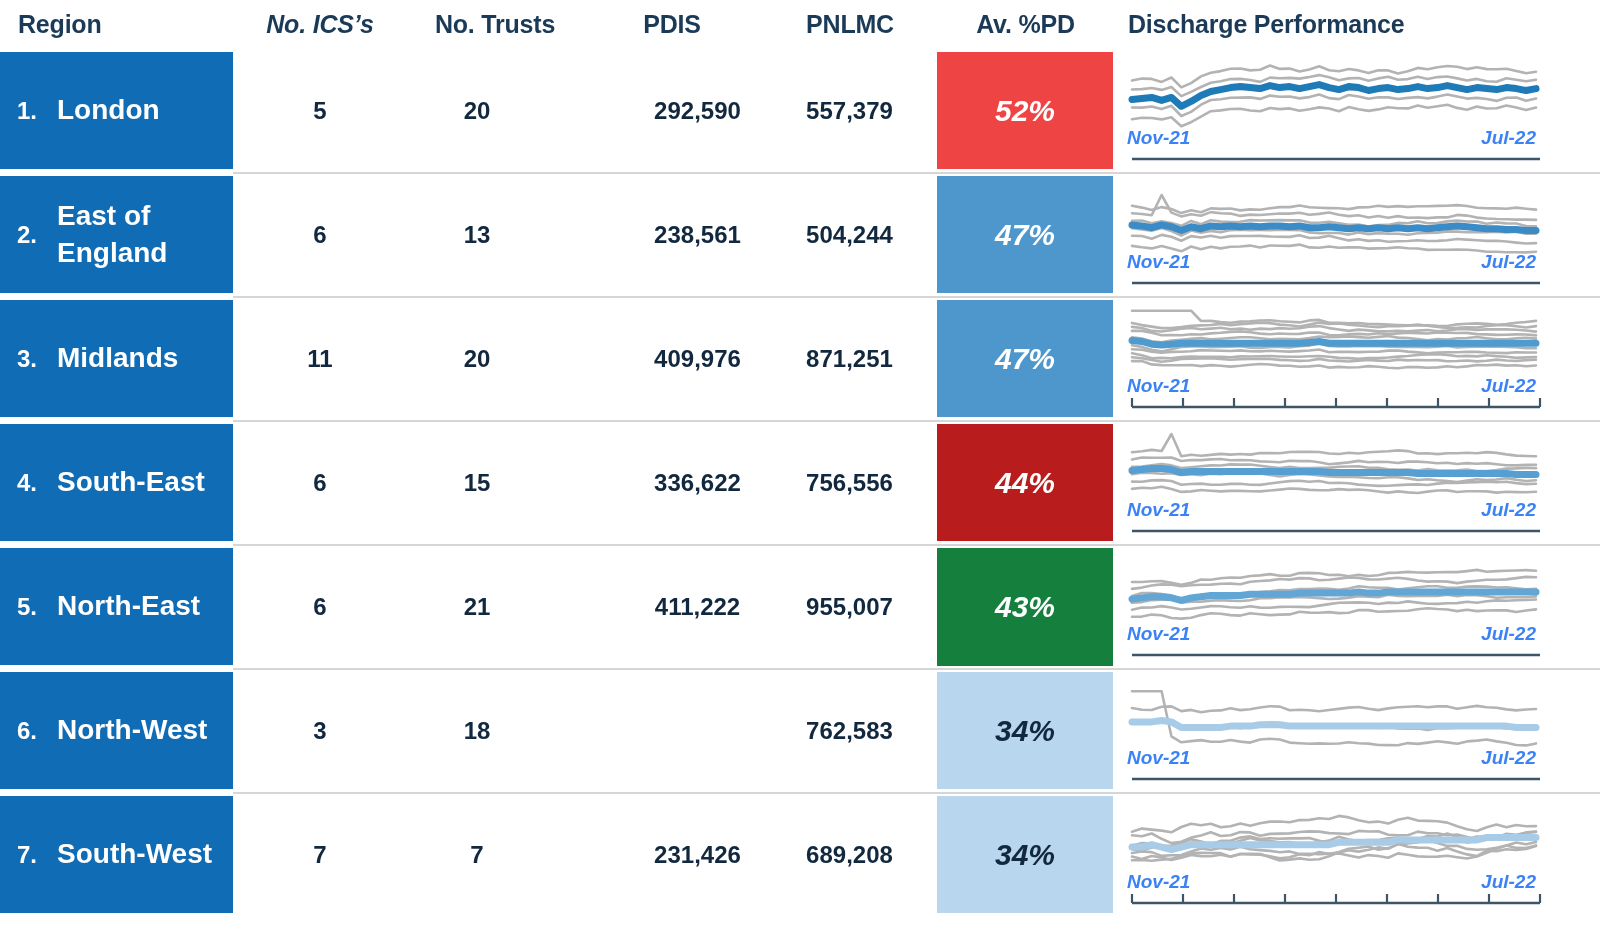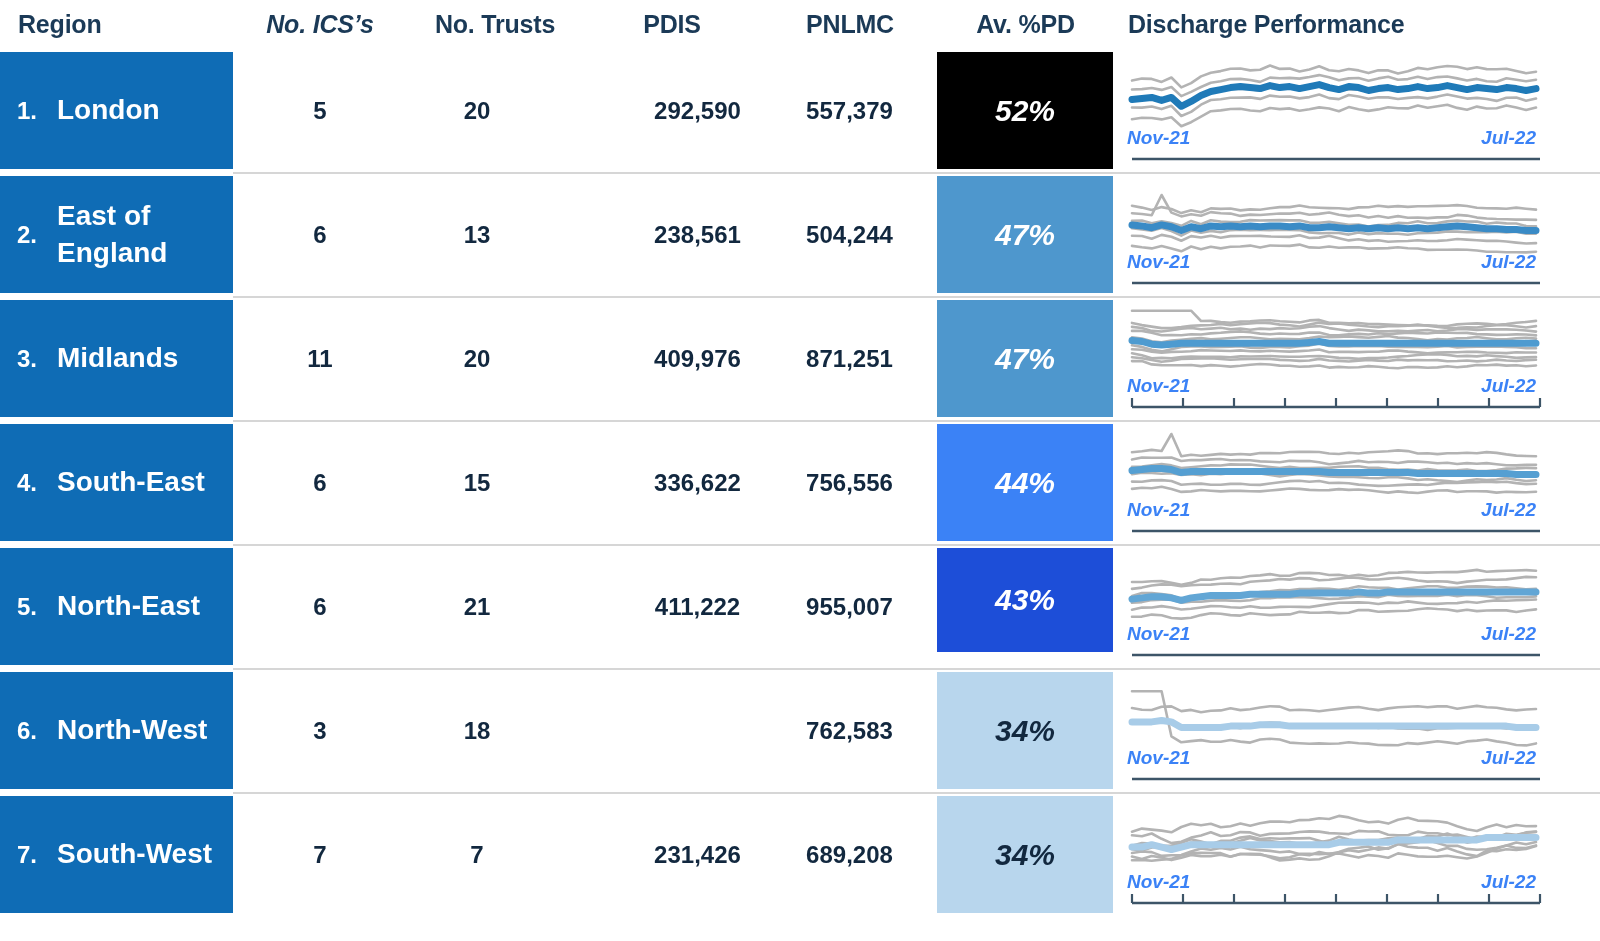--- a/index.html
+++ b/index.html
@@ -151,21 +151,21 @@
   <div id="rows-container">
       <div class="row" style="top: 52px; height: 124px;">
         <div class="region-block" style="height: 117px; background: rgb(15, 108, 181);">
           <span class="region-rank">1.</span>
           <span class="region-name">London</span>
         </div>
         <div class="cell c-ics" style="height: 117px; color: rgb(18, 40, 63);">5</div>
         <div class="cell c-trusts" style="height: 117px; color: rgb(18, 40, 63);">20</div>
         <div class="cell c-pdis" style="height: 117px; color: rgb(18, 40, 63);">292,590</div>
         <div class="cell c-pnlmc" style="height: 117px; color: rgb(18, 40, 63);">557,379</div>
-        <div class="pd-block" style="height: 117px; background: #000000; color: rgb(255, 255, 255);">52%</div>
+        <div class="pd-block" style="height: 117px; background: #ef4444; color: rgb(255, 255, 255);">52%</div>
         <div class="spark" style="height: 117px;">
           <svg viewBox="0 0 420 117" preserveAspectRatio="none">
             <polyline points="8.0,67.2 17.9,65.8 27.7,66.0 37.6,67.4 47.4,65.2 57.3,74.3 67.1,70.2 77.0,64.7 86.8,59.2 96.7,58.4 106.5,57.0 116.4,56.7 126.2,58.5 136.1,59.3 146.0,56.0 155.8,57.1 165.7,56.4 175.5,58.7 185.4,57.2 195.2,55.4 205.1,56.5 214.9,59.3 224.8,55.1 234.6,57.2 244.5,58.9 254.3,57.4 264.2,55.2 274.0,56.2 283.9,56.4 293.8,53.5 303.6,55.8 313.5,54.2 323.3,52.7 333.2,55.9 343.0,57.7 352.9,54.6 362.7,56.5 372.6,56.3 382.4,53.4 392.3,55.5 402.1,58.0 412.0,55.6" fill="none" stroke="#b3b3b3" stroke-width="2.6" stroke-linejoin="round" stroke-linecap="round"></polyline>
             <polyline points="8.0,55.5 17.9,55.6 27.7,54.5 37.6,57.1 47.4,53.8 57.3,64.0 67.1,59.9 77.0,52.7 86.8,48.0 96.7,47.2 106.5,45.7 116.4,45.6 126.2,45.4 136.1,46.9 146.0,43.6 155.8,44.8 165.7,44.5 175.5,46.4 185.4,45.1 195.2,42.5 205.1,46.1 214.9,47.1 224.8,43.0 234.6,44.5 244.5,46.8 254.3,45.3 264.2,45.4 274.0,47.0 283.9,45.9 293.8,45.1 303.6,46.4 313.5,44.6 323.3,42.5 333.2,44.5 343.0,46.6 352.9,45.9 362.7,47.0 372.6,48.9 382.4,45.7 392.3,45.5 402.1,48.7 412.0,46.6" fill="none" stroke="#b3b3b3" stroke-width="2.6" stroke-linejoin="round" stroke-linecap="round"></polyline>
             <polyline points="8.0,46.5 17.9,45.0 27.7,45.4 37.6,49.1 47.4,47.1 57.3,55.1 67.1,50.8 77.0,44.7 86.8,40.1 96.7,38.9 106.5,37.0 116.4,36.7 126.2,37.1 136.1,38.8 146.0,34.9 155.8,35.8 165.7,35.4 175.5,36.7 185.4,35.2 195.2,34.4 205.1,37.0 214.9,38.9 224.8,37.2 234.6,37.4 244.5,39.6 254.3,37.5 264.2,36.5 274.0,38.7 283.9,36.3 293.8,34.7 303.6,37.9 313.5,35.9 323.3,33.0 333.2,36.4 343.0,38.4 352.9,37.2 362.7,37.4 372.6,38.7 382.4,35.4 392.3,36.1 402.1,37.2 412.0,35.5" fill="none" stroke="#b3b3b3" stroke-width="2.6" stroke-linejoin="round" stroke-linecap="round"></polyline>
             <polyline points="8.0,37.5 17.9,37.1 27.7,36.0 37.6,37.9 47.4,35.0 57.3,44.1 67.1,39.9 77.0,35.0 86.8,30.8 96.7,29.3 106.5,27.1 116.4,26.9 126.2,28.0 136.1,29.9 146.0,25.6 155.8,26.2 165.7,25.9 175.5,26.6 185.4,25.0 195.2,23.1 205.1,25.2 214.9,28.3 224.8,26.4 234.6,26.0 244.5,28.7 254.3,26.4 264.2,24.8 274.0,27.7 283.9,27.1 293.8,24.7 303.6,27.1 313.5,25.1 323.3,24.5 333.2,26.4 343.0,28.5 352.9,26.9 362.7,29.2 372.6,29.8 382.4,26.3 392.3,27.7 402.1,29.3 412.0,27.7" fill="none" stroke="#b3b3b3" stroke-width="2.6" stroke-linejoin="round" stroke-linecap="round"></polyline>
             <polyline points="8.0,28.6 17.9,26.6 27.7,26.9 37.6,29.9 47.4,25.5 57.3,35.4 67.1,31.1 77.0,24.4 86.8,20.7 96.7,19.1 106.5,16.7 116.4,16.5 126.2,18.4 136.1,17.8 146.0,13.5 155.8,16.9 165.7,16.6 175.5,19.4 185.4,17.4 195.2,14.2 205.1,18.3 214.9,19.2 224.8,17.0 234.6,18.4 244.5,21.1 254.3,18.3 264.2,18.4 274.0,21.6 283.9,19.3 293.8,15.9 303.6,17.3 313.5,15.2 323.3,14.0 333.2,14.8 343.0,17.1 352.9,15.3 362.7,17.1 372.6,17.3 382.4,16.8 392.3,19.1 402.1,21.2 412.0,19.7" fill="none" stroke="#b3b3b3" stroke-width="2.6" stroke-linejoin="round" stroke-linecap="round"></polyline>
             <polyline points="8.0,47.4 17.9,46.4 27.7,45.4 37.6,48.4 47.4,45.4 57.3,54.3 67.1,49.4 77.0,43.5 86.8,39.5 96.7,37.6 106.5,35.6 116.4,34.6 126.2,35.6 136.1,36.6 146.0,33.6 155.8,35.6 165.7,34.6 175.5,36.6 185.4,34.6 195.2,32.6 205.1,35.6 214.9,37.6 224.8,34.6 234.6,35.6 244.5,38.5 254.3,36.6 264.2,35.6 274.0,37.6 283.9,36.6 293.8,34.6 303.6,36.6 313.5,35.6 323.3,33.6 333.2,35.6 343.0,37.6 352.9,35.6 362.7,36.6 372.6,37.6 382.4,35.6 392.3,36.6 402.1,38.5 412.0,36.6" fill="none" stroke="#1f7ab8" stroke-width="7" stroke-linejoin="round" stroke-linecap="round"></polyline>
             <line x1="8" y1="107" x2="416" y2="107" stroke="#3d5568" stroke-width="2.4"></line>
           </svg>
@@ -243,21 +243,21 @@
       <div class="row" style="top: 424px; height: 124px;">
         <div class="row-sep" style="top: -4px; background: rgb(214, 214, 214);"></div>
         <div class="region-block" style="height: 117px; background: rgb(15, 108, 181);">
           <span class="region-rank">4.</span>
           <span class="region-name">South-East</span>
         </div>
         <div class="cell c-ics" style="height: 117px; color: rgb(18, 40, 63);">6</div>
         <div class="cell c-trusts" style="height: 117px; color: rgb(18, 40, 63);">15</div>
         <div class="cell c-pdis" style="height: 117px; color: rgb(18, 40, 63);">336,622</div>
         <div class="cell c-pnlmc" style="height: 117px; color: rgb(18, 40, 63);">756,556</div>
-        <div class="pd-block" style="height: 117px; background: #3b82f6; color: rgb(255, 255, 255); font-style: italic;">44%</div>
+        <div class="pd-block" style="height: 117px; background: #b91c1c; color: rgb(255, 255, 255); font-style: italic;">44%</div>
         <div class="spark" style="height: 117px;">
           <svg viewBox="0 0 420 117" preserveAspectRatio="none">
             <polyline points="8.0,64.9 17.9,63.8 27.7,64.2 37.6,62.8 47.4,65.1 57.3,67.9 67.1,67.4 77.0,66.0 86.8,66.8 96.7,67.4 106.5,66.9 116.4,66.9 126.2,67.3 136.1,67.4 146.0,66.5 155.8,65.6 165.7,64.5 175.5,64.9 185.4,65.9 195.2,66.3 205.1,66.1 214.9,65.1 224.8,65.9 234.6,65.5 244.5,66.2 254.3,67.5 264.2,68.6 274.0,67.4 283.9,68.4 293.8,69.0 303.6,67.6 313.5,66.5 323.3,66.4 333.2,68.0 343.0,67.3 352.9,67.3 362.7,67.4 372.6,68.6 382.4,67.8 392.3,68.1 402.1,68.3 412.0,67.7" fill="none" stroke="#b3b3b3" stroke-width="2.6" stroke-linejoin="round" stroke-linecap="round"></polyline>
             <polyline points="8.0,57.6 17.9,57.7 27.7,56.4 37.6,56.1 47.4,57.0 57.3,60.7 67.1,60.0 77.0,59.6 86.8,60.7 96.7,60.8 106.5,59.9 116.4,59.7 126.2,60.7 136.1,60.9 146.0,59.5 155.8,58.2 165.7,57.1 175.5,56.8 185.4,57.7 195.2,57.0 205.1,59.0 214.9,58.8 224.8,59.2 234.6,60.6 244.5,61.3 254.3,61.9 264.2,61.8 274.0,61.1 283.9,60.6 293.8,60.4 303.6,61.0 313.5,59.6 323.3,58.7 333.2,58.9 343.0,58.4 352.9,58.1 362.7,57.6 372.6,58.3 382.4,57.7 392.3,59.1 402.1,60.1 412.0,59.8" fill="none" stroke="#b3b3b3" stroke-width="2.6" stroke-linejoin="round" stroke-linecap="round"></polyline>
             <polyline points="8.0,50.3 17.9,48.6 27.7,49.0 37.6,49.7 47.4,49.1 57.3,50.9 67.1,50.3 77.0,51.2 86.8,49.8 96.7,50.1 106.5,49.2 116.4,49.4 126.2,48.5 136.1,49.5 146.0,51.0 155.8,52.4 165.7,51.0 175.5,50.0 185.4,50.5 195.2,51.4 205.1,52.4 214.9,53.0 224.8,52.8 234.6,53.2 244.5,54.0 254.3,54.3 264.2,53.3 274.0,53.2 283.9,54.4 293.8,56.0 303.6,55.2 313.5,56.3 323.3,57.1 333.2,58.0 343.0,56.6 352.9,55.2 362.7,56.1 372.6,55.5 382.4,54.1 392.3,55.8 402.1,57.0 412.0,56.3" fill="none" stroke="#b3b3b3" stroke-width="2.6" stroke-linejoin="round" stroke-linecap="round"></polyline>
             <polyline points="8.0,42.9 17.9,42.5 27.7,41.2 37.6,40.1 47.4,41.4 57.3,44.0 67.1,43.2 77.0,42.3 86.8,41.4 96.7,41.5 106.5,40.4 116.4,40.6 126.2,40.5 136.1,41.8 146.0,43.0 155.8,44.0 165.7,42.8 175.5,44.0 185.4,44.1 195.2,43.8 205.1,43.9 214.9,42.7 224.8,42.5 234.6,42.3 244.5,43.8 254.3,43.9 264.2,45.2 274.0,45.7 283.9,45.6 293.8,46.5 303.6,45.1 313.5,46.3 323.3,46.6 333.2,46.4 343.0,45.6 352.9,47.0 362.7,47.1 372.6,46.0 382.4,44.6 392.3,44.4 402.1,43.9 412.0,44.1" fill="none" stroke="#b3b3b3" stroke-width="2.6" stroke-linejoin="round" stroke-linecap="round"></polyline>
             <polyline points="8.0,35.6 17.9,33.5 27.7,33.7 37.6,33.7 47.4,33.5 57.3,37.0 67.1,36.0 77.0,36.1 86.8,35.4 96.7,35.0 106.5,36.3 116.4,36.1 126.2,36.2 136.1,37.4 146.0,37.8 155.8,38.2 165.7,36.8 175.5,37.1 185.4,37.0 195.2,38.2 205.1,40.2 214.9,39.4 224.8,38.4 234.6,36.9 244.5,38.3 254.3,37.8 264.2,38.0 274.0,39.0 283.9,37.6 293.8,37.6 303.6,38.3 313.5,39.2 323.3,38.7 333.2,40.0 343.0,39.1 352.9,39.8 362.7,39.1 372.6,40.2 382.4,41.3 392.3,41.4 402.1,40.9 412.0,40.8" fill="none" stroke="#b3b3b3" stroke-width="2.6" stroke-linejoin="round" stroke-linecap="round"></polyline>
             <polyline points="8.0,28.2 17.9,27.3 27.7,25.9 37.6,27.0 47.4,10.0 57.3,32.3 67.1,30.8 77.0,31.7 86.8,30.9 96.7,29.9 106.5,30.6 116.4,30.0 126.2,30.6 136.1,29.0 146.0,29.1 155.8,29.3 165.7,28.0 175.5,27.9 185.4,27.7 195.2,28.0 205.1,29.5 214.9,30.0 224.8,28.8 234.6,29.5 244.5,28.2 254.3,27.7 264.2,27.3 274.0,26.4 283.9,27.1 293.8,29.5 303.6,29.3 313.5,30.1 323.3,29.2 333.2,29.3 343.0,28.7 352.9,29.3 362.7,28.1 372.6,28.9 382.4,30.4 392.3,31.6 402.1,32.0 412.0,32.3" fill="none" stroke="#b3b3b3" stroke-width="2.6" stroke-linejoin="round" stroke-linecap="round"></polyline>
             <polyline points="8.0,46.6 17.9,45.6 27.7,44.5 37.6,44.5 47.4,45.6 57.3,48.6 67.1,47.6 77.0,47.6 86.8,47.6 96.7,47.6 106.5,47.6 116.4,47.6 126.2,47.6 136.1,47.6 146.0,47.6 155.8,47.6 165.7,47.6 175.5,47.6 185.4,47.6 195.2,47.6 205.1,48.6 214.9,48.6 224.8,48.6 234.6,48.6 244.5,48.6 254.3,48.6 264.2,48.6 274.0,48.6 283.9,48.6 293.8,49.6 303.6,49.6 313.5,49.6 323.3,49.6 333.2,49.6 343.0,49.6 352.9,49.6 362.7,49.6 372.6,49.6 382.4,49.6 392.3,50.6 402.1,50.6 412.0,50.6" fill="none" stroke="#559fd2" stroke-width="7" stroke-linejoin="round" stroke-linecap="round"></polyline>
             <line x1="8" y1="107" x2="416" y2="107" stroke="#3d5568" stroke-width="2.4"></line>
@@ -269,21 +269,21 @@
       <div class="row" style="top: 548px; height: 124px;">
         <div class="row-sep" style="top: -4px; background: rgb(214, 214, 214);"></div>
         <div class="region-block" style="height: 117px; background: rgb(15, 108, 181);">
           <span class="region-rank">5.</span>
           <span class="region-name">North-East</span>
         </div>
         <div class="cell c-ics" style="height: 117px; color: rgb(18, 40, 63);">6</div>
         <div class="cell c-trusts" style="height: 117px; color: rgb(18, 40, 63);">21</div>
         <div class="cell c-pdis" style="height: 117px; color: rgb(18, 40, 63);">411,222</div>
         <div class="cell c-pnlmc" style="height: 117px; color: rgb(18, 40, 63);">955,007</div>
-        <div class="pd-block" style="height: 104px; background: #1d4ed8; color: rgb(255, 255, 255);">43%</div>
+        <div class="pd-block" style="height: 118px; background: #15803d; color: rgb(255, 255, 255);">43%</div>
         <div class="spark" style="height: 117px;">
           <svg viewBox="0 0 420 117" preserveAspectRatio="none">
             <polyline points="8.0,68.8 17.9,68.6 27.7,66.6 37.6,67.3 47.4,70.0 57.3,70.6 67.1,69.7 77.0,67.1 86.8,65.3 96.7,65.7 106.5,67.1 116.4,67.6 126.2,65.3 136.1,66.3 146.0,67.1 155.8,66.6 165.7,66.4 175.5,63.8 185.4,64.6 195.2,64.7 205.1,64.1 214.9,65.1 224.8,64.8 234.6,62.0 244.5,62.1 254.3,63.7 264.2,63.4 274.0,63.0 283.9,62.8 293.8,61.3 303.6,60.2 313.5,61.0 323.3,61.5 333.2,63.1 343.0,61.7 352.9,63.1 362.7,62.5 372.6,62.2 382.4,62.4 392.3,64.0 402.1,62.5 412.0,61.4" fill="none" stroke="#b3b3b3" stroke-width="2.6" stroke-linejoin="round" stroke-linecap="round"></polyline>
             <polyline points="8.0,61.8 17.9,59.6 27.7,59.5 37.6,58.1 47.4,59.5 57.3,61.5 67.1,60.7 77.0,59.5 86.8,58.1 96.7,58.2 106.5,59.2 116.4,59.8 126.2,58.3 136.1,59.6 146.0,59.8 155.8,58.9 165.7,58.8 175.5,58.9 185.4,59.1 195.2,57.6 205.1,56.1 214.9,54.8 224.8,54.6 234.6,54.4 244.5,54.8 254.3,56.0 264.2,54.6 274.0,55.0 283.9,53.4 293.8,54.6 303.6,55.7 313.5,55.9 323.3,55.3 333.2,55.1 343.0,53.8 352.9,54.7 362.7,53.3 372.6,52.4 382.4,52.7 392.3,52.2 402.1,52.0 412.0,51.5" fill="none" stroke="#b3b3b3" stroke-width="2.6" stroke-linejoin="round" stroke-linecap="round"></polyline>
             <polyline points="8.0,54.8 17.9,54.1 27.7,52.1 37.6,51.8 47.4,51.6 57.3,54.7 67.1,53.7 77.0,53.7 86.8,52.6 96.7,52.1 106.5,52.6 116.4,53.0 126.2,52.2 136.1,50.3 146.0,50.3 155.8,49.3 165.7,49.5 175.5,49.0 185.4,49.4 195.2,50.1 205.1,51.0 214.9,50.6 224.8,49.6 234.6,48.1 244.5,48.6 254.3,49.2 264.2,46.7 274.0,47.9 283.9,48.1 293.8,48.0 303.6,47.9 313.5,48.0 323.3,46.7 333.2,48.3 343.0,47.0 352.9,47.3 362.7,48.2 372.6,49.7 382.4,49.2 392.3,49.2 402.1,49.2 412.0,48.4" fill="none" stroke="#b3b3b3" stroke-width="2.6" stroke-linejoin="round" stroke-linecap="round"></polyline>
             <polyline points="8.0,47.9 17.9,45.1 27.7,45.0 37.6,46.0 47.4,47.4 57.3,51.1 67.1,49.5 77.0,47.1 86.8,46.2 96.7,45.4 106.5,45.4 116.4,45.7 126.2,45.6 136.1,44.0 146.0,43.4 155.8,42.0 165.7,42.2 175.5,41.0 185.4,41.1 195.2,40.6 205.1,40.9 214.9,41.8 224.8,40.6 234.6,38.2 244.5,39.3 254.3,39.8 264.2,39.9 274.0,41.6 283.9,40.2 293.8,39.2 303.6,38.2 313.5,38.3 323.3,39.8 333.2,39.7 343.0,38.6 352.9,38.4 362.7,38.6 372.6,39.5 382.4,39.2 392.3,40.4 402.1,41.4 412.0,40.9" fill="none" stroke="#b3b3b3" stroke-width="2.6" stroke-linejoin="round" stroke-linecap="round"></polyline>
             <polyline points="8.0,40.9 17.9,39.6 27.7,37.5 37.6,36.4 47.4,36.6 57.3,38.3 67.1,37.2 77.0,36.7 86.8,36.6 96.7,35.7 106.5,35.6 116.4,36.2 126.2,33.7 136.1,33.0 146.0,32.4 155.8,31.0 165.7,31.6 175.5,30.1 185.4,30.4 195.2,32.3 205.1,31.7 214.9,30.6 224.8,29.5 234.6,29.9 244.5,31.4 254.3,31.5 264.2,30.6 274.0,29.8 283.9,30.9 293.8,32.5 303.6,33.6 313.5,33.2 323.3,33.6 333.2,35.1 343.0,33.6 352.9,32.7 362.7,31.7 372.6,31.8 382.4,31.4 392.3,30.1 402.1,28.9 412.0,29.3" fill="none" stroke="#b3b3b3" stroke-width="2.6" stroke-linejoin="round" stroke-linecap="round"></polyline>
             <polyline points="8.0,34.0 17.9,34.0 27.7,33.3 37.6,33.1 47.4,34.7 57.3,36.7 67.1,34.9 77.0,31.6 86.8,31.7 96.7,30.2 106.5,29.5 116.4,29.8 126.2,28.0 136.1,27.4 146.0,26.1 155.8,27.7 165.7,27.8 175.5,25.1 185.4,24.9 195.2,25.2 205.1,27.0 214.9,26.7 224.8,28.2 234.6,26.8 244.5,28.0 254.3,27.2 264.2,24.9 274.0,24.6 283.9,23.9 293.8,24.5 303.6,24.6 313.5,24.2 323.3,24.0 333.2,24.1 343.0,23.1 352.9,21.9 362.7,23.7 372.6,23.1 382.4,22.7 392.3,22.5 402.1,22.1 412.0,22.7" fill="none" stroke="#b3b3b3" stroke-width="2.6" stroke-linejoin="round" stroke-linecap="round"></polyline>
             <polyline points="8.0,51.1 17.9,49.9 27.7,48.7 37.6,48.7 47.4,49.9 57.3,52.3 67.1,49.9 77.0,48.7 86.8,47.5 96.7,47.5 106.5,47.5 116.4,47.5 126.2,46.3 136.1,46.3 146.0,46.3 155.8,46.3 165.7,46.3 175.5,45.1 185.4,45.1 195.2,45.1 205.1,45.1 214.9,45.1 224.8,45.1 234.6,43.9 244.5,45.1 254.3,45.1 264.2,43.9 274.0,43.9 283.9,43.9 293.8,43.9 303.6,43.9 313.5,43.9 323.3,43.9 333.2,43.9 343.0,43.9 352.9,43.9 362.7,43.9 372.6,43.9 382.4,43.9 392.3,43.9 402.1,43.9 412.0,43.9" fill="none" stroke="#62a6d5" stroke-width="7" stroke-linejoin="round" stroke-linecap="round"></polyline>
             <line x1="8" y1="107" x2="416" y2="107" stroke="#3d5568" stroke-width="2.4"></line>

